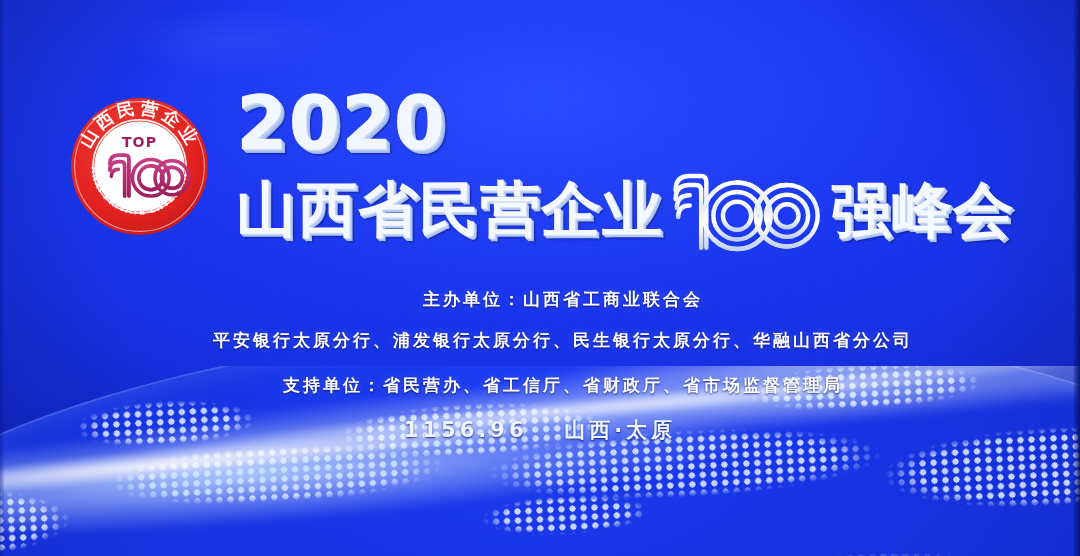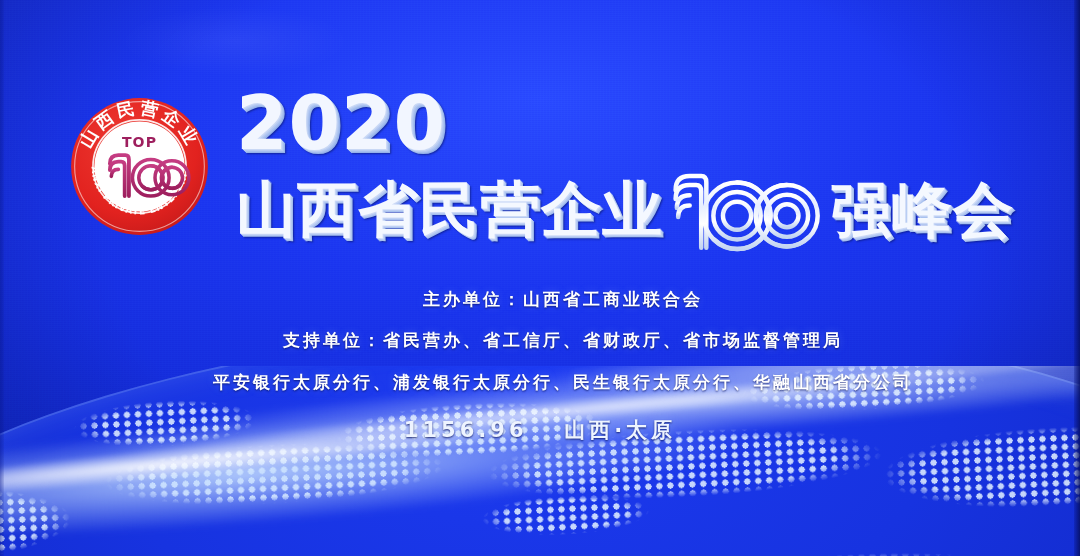--- a/index.html
+++ b/index.html
@@ -269,22 +269,22 @@
             </g>
           </svg>
         </span>
 
         <span class="title-cn2">强峰会</span>
       </div>
     </div>
 
     <div class="credits">
       <div class="credit-line c1">主办单位：山西省工商业联合会</div>
+      <div class="credit-line c3">平安银行太原分行、浦发银行太原分行、民生银行太原分行、华融山西省分公司</div>
       <div class="credit-line c2">支持单位：省民营办、省工信厅、省财政厅、省市场监督管理局</div>
-      <div class="credit-line c3">平安银行太原分行、浦发银行太原分行、民生银行太原分行、华融山西省分公司</div>
       <div class="datetime">
         <span>1156.96</span>
         <span class="sep"></span>
         <span>山西·太原</span>
       </div>
     </div>
 
   </div>
 </div>
 

